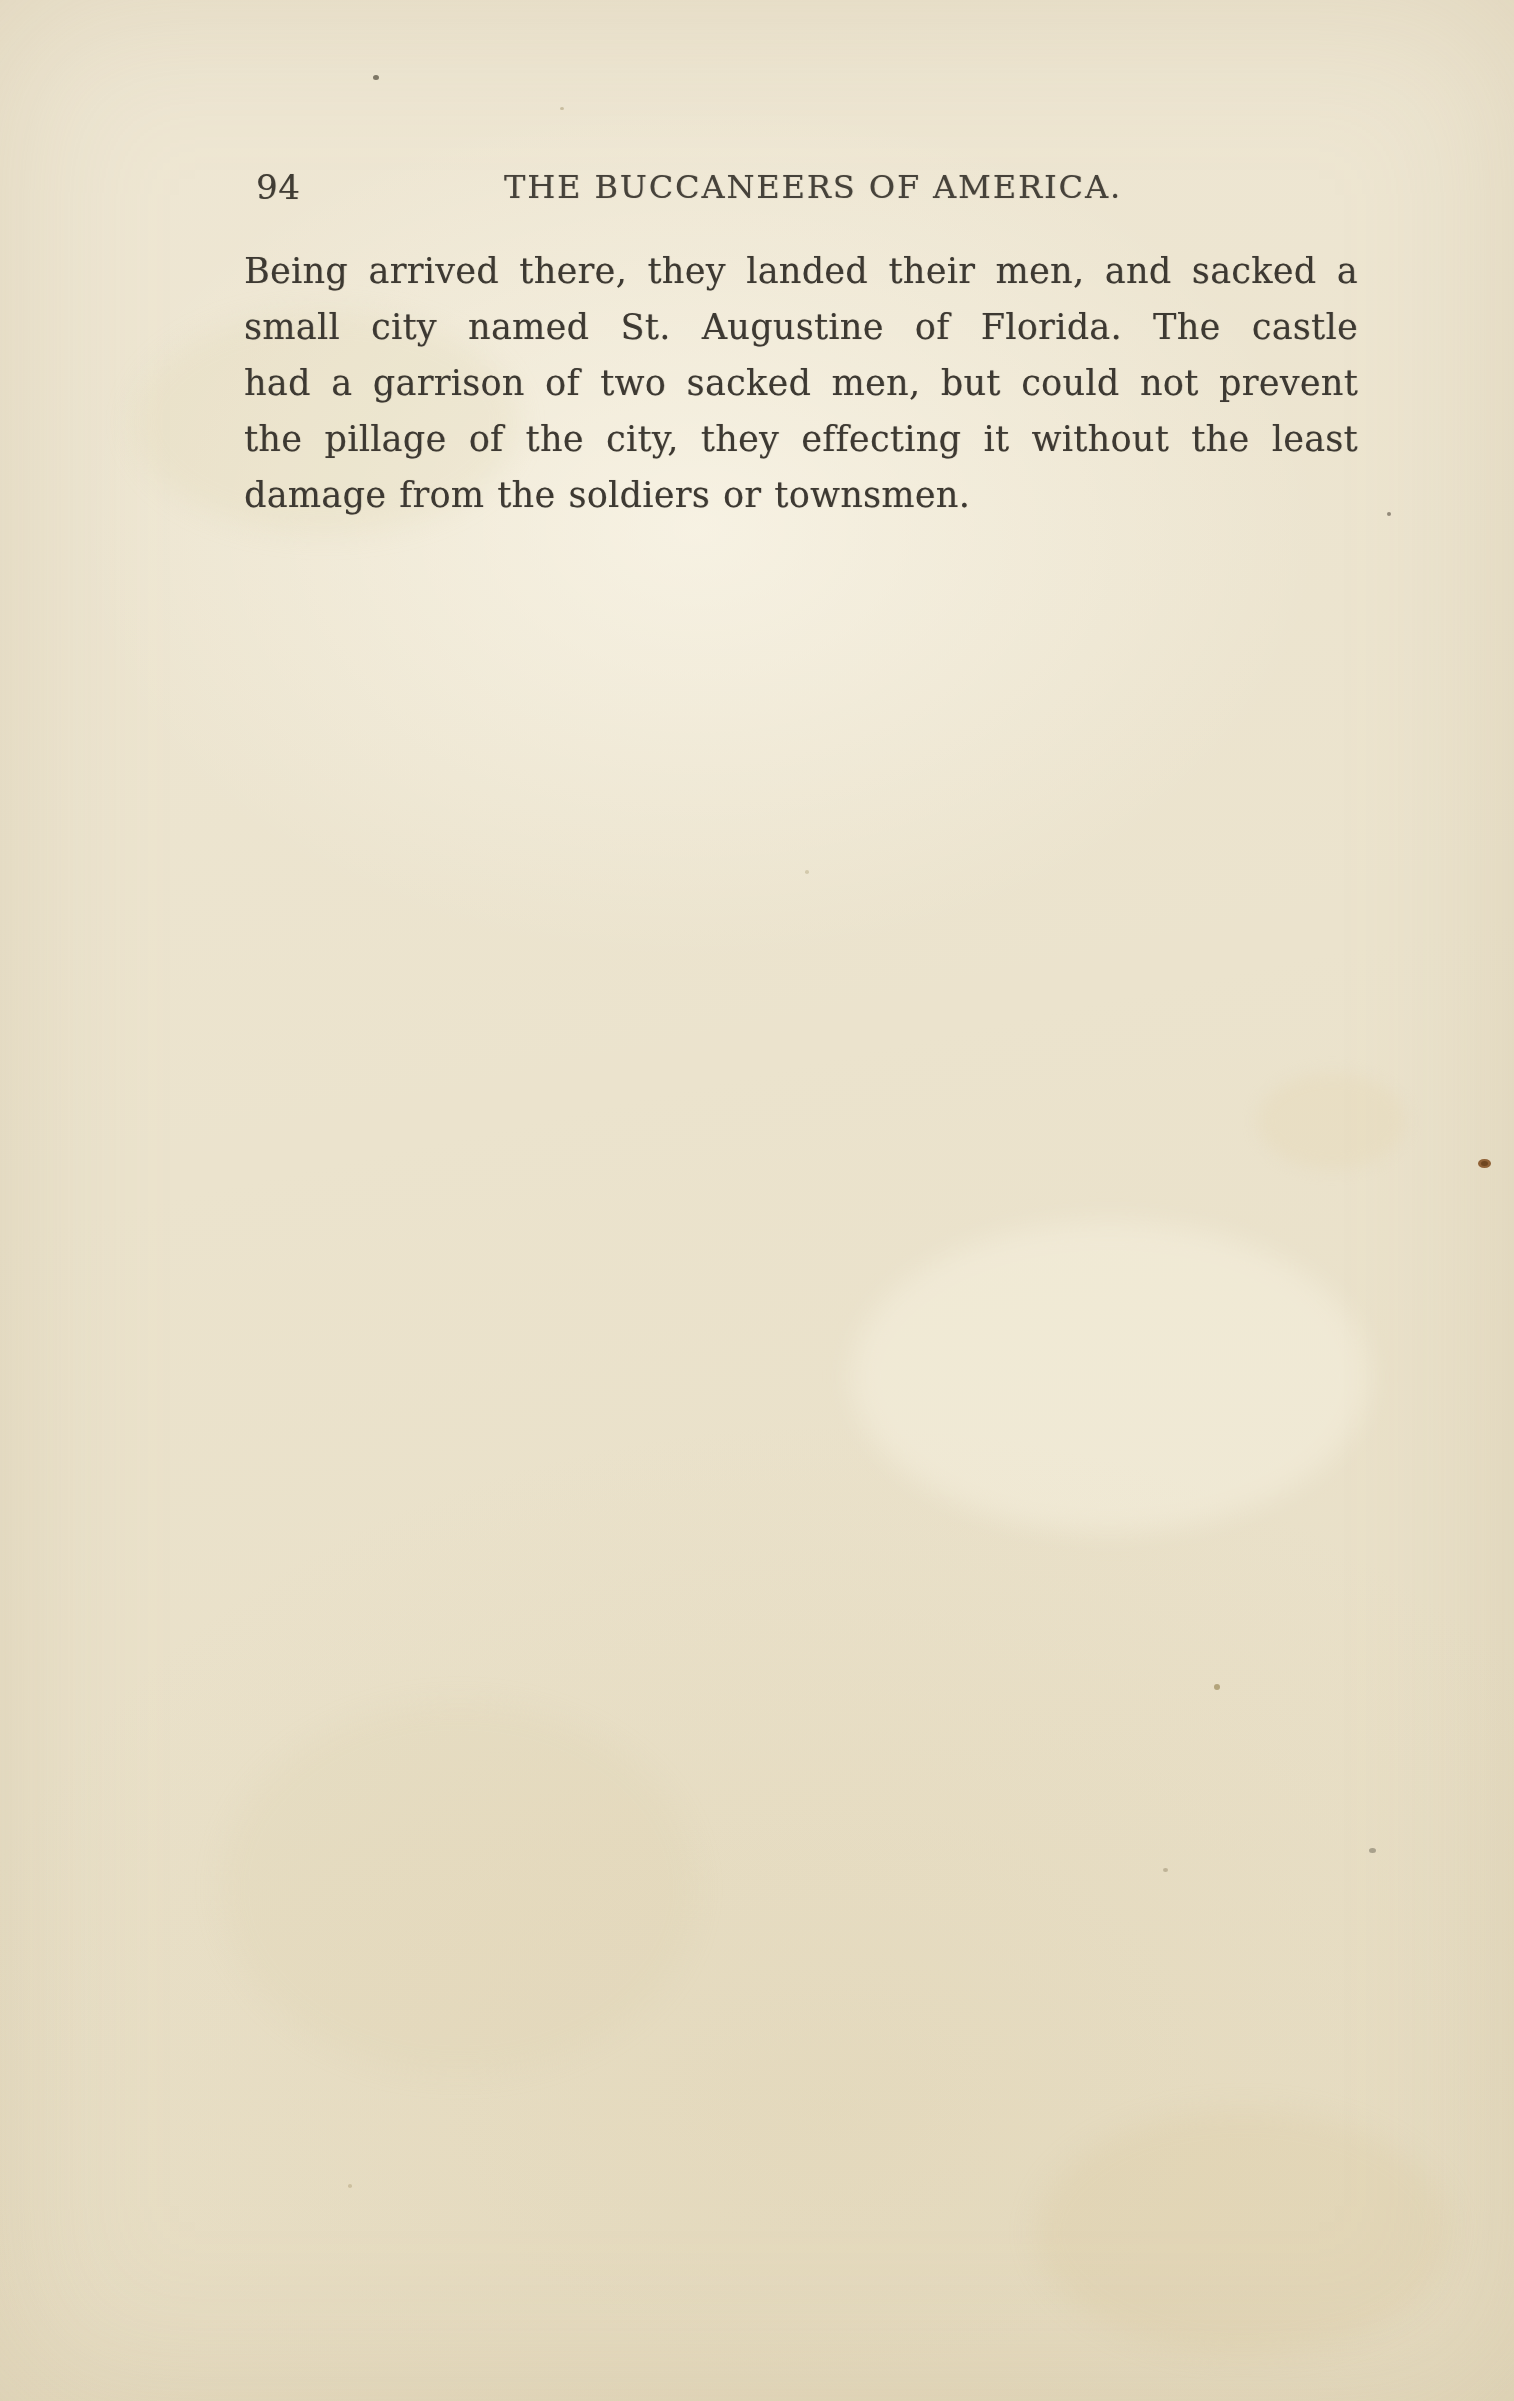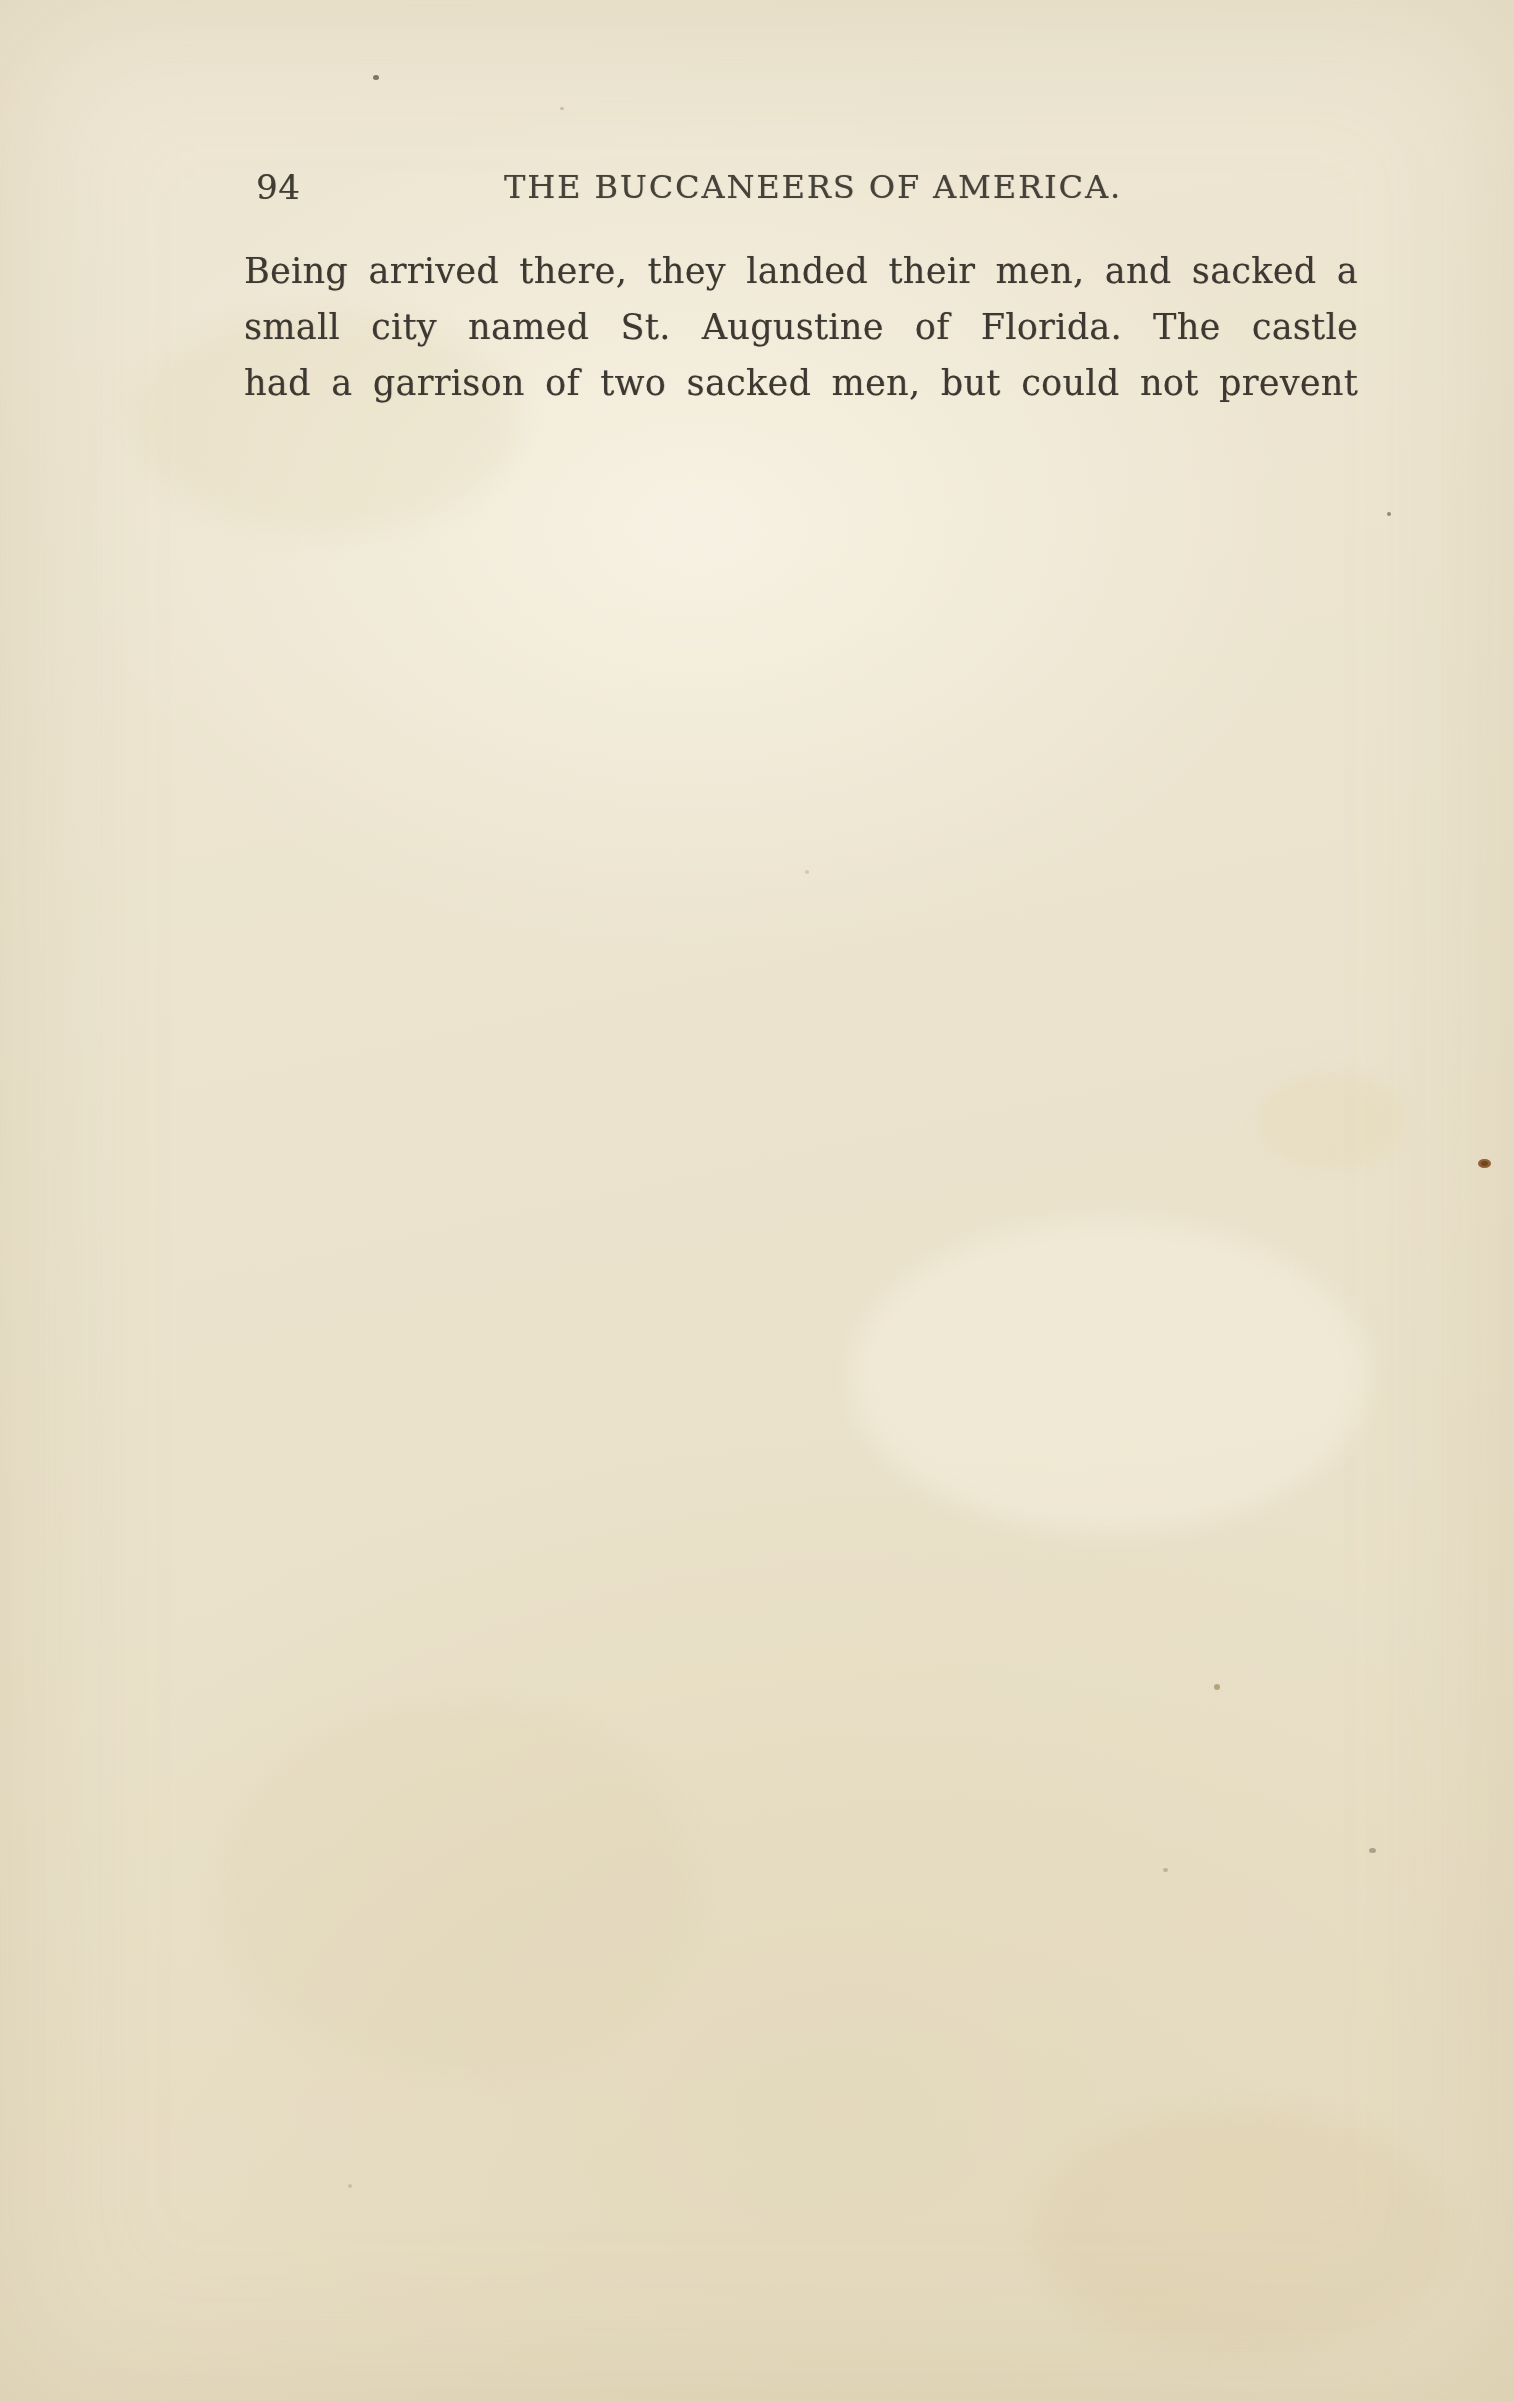--- a/index.html
+++ b/index.html
@@ -101,20 +101,22 @@
 
   <div class="page-header">
     <span class="page-number">94</span>
     <span class="running-title">THE BUCCANEERS OF AMERICA.</span>
   </div>
 
   <div class="paragraph">
     <div class="text-line">Being arrived there, they landed their men, and sacked a</div>
     <div class="text-line">small city named St. Augustine of Florida.  The castle</div>
     <div class="text-line">had a garrison of two sacked men, but could not prevent</div>
+    <div class="text-line">the pillage of the city, they effecting it without the least</div>
+    <div class="text-line last-line">damage from the soldiers or townsmen.</div>
   </div>
 
 <div class="speck" style="left: 373px; top: 75px; width: 6px; height: 5.2px; background: rgb(107, 100, 84); opacity: 0.85;"></div>
     <div class="speck" style="left: 1387px; top: 512px; width: 4.4px; height: 4.4px; background: rgb(122, 115, 100); opacity: 0.8;"></div>
     <div class="speck" style="left: 1478px; top: 1159px; width: 12.6px; height: 9px; background: rgb(138, 90, 46); opacity: 0.95;"></div>
     <div class="speck" style="left: 1481px; top: 1161px; width: 6.7px; height: 5.2px; background: rgb(110, 68, 32); opacity: 0.95;"></div>
     <div class="speck" style="left: 1214px; top: 1684px; width: 6px; height: 6px; background: rgb(169, 154, 110); opacity: 0.85;"></div>
     <div class="speck" style="left: 1369px; top: 1848px; width: 6.7px; height: 5.2px; background: rgb(154, 146, 126); opacity: 0.8;"></div>
     <div class="speck" style="left: 1163px; top: 1868px; width: 5.2px; height: 4.4px; background: rgb(181, 169, 140); opacity: 0.8;"></div>
     <div class="speck" style="left: 560px; top: 107px; width: 3.7px; height: 3px; background: rgb(185, 172, 138); opacity: 0.7;"></div>

